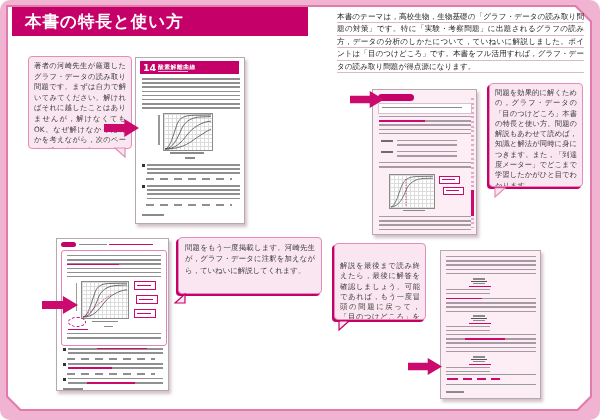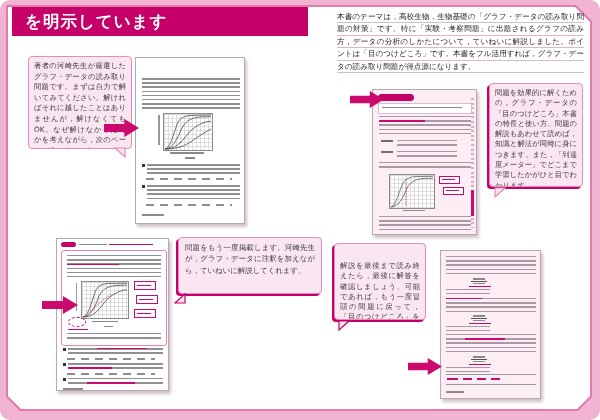--- a/index.html
+++ b/index.html
@@ -65,35 +65,40 @@
 </style>
 </head>
 <body>
 
 <div class="bg"></div>
 <div class="card">
   <div class="card-inner"></div>
 </div>
 
 <div class="banner">
-  <span>を明示しています</span>
+  <span>本書の特長と使い方</span>
 </div>
 
 <div class="intro">本書のテーマは，高校生物，生物基礎の「グラフ・データの読み取り問題の対策」です。特に「実験・考察問題」に出題されるグラフの読み方，データの分析のしかたについて，ていねいに解説しました。ポイントは「目のつけどころ」です。本書をフル活用すれば，グラフ・データの読み取り問題が得点源になります。</div>
 
 <div class="bubble" style="left:28px;top:56px;width:104px;height:93px;padding:4px 5px;font-size:7.3px;line-height:10.6px;">
   <span class="btext">著者の河崎先生が厳選したグラフ・データの読み取り問題です。まずは自力で解いてみてください。解ければそれに越したことはありませんが，解けなくてもOK。なぜ解けなかったのかを考えながら，次のページに進みましょう。</span>
 </div>
 <svg class="tail" style="left:114px;top:147px;" viewBox="0 0 12 11">
   <polygon points="1,1 11,1 11,10" fill="#fae6f0" stroke="#e58cb8" stroke-width="1.2"></polygon>
 </svg>
 
 <div class="arrow" style="left:104px;top:119px;width:35px;height:18px;z-index:5;"></div>
 
 <div class="page" style="left:135px;top:57px;width:110px;height:167px;">
+  <div class="p1banner">
+    <span class="p1num">14</span>
+    <span class="p1title">酸素解離曲線</span>
+    <div class="gbar" style="left:18px;top:10px;width:30px;height:1px;background:rgba(255,255,255,.75);"></div>
+  </div>
   <div class="tl" style="left:6px;top:20px;width:98px;height:32px;"></div>
   <div class="gbar" style="left:22px;top:57px;width:1.5px;height:30px;background:#999;"></div>
   <div class="plot" style="left:27px;top:55px;width:48px;height:36px;">
     <svg viewBox="0 0 48 36" preserveAspectRatio="none">
       <g fill="none" stroke="#4a4a4a" stroke-width="0.8">
         <path d="M1,35 C7,34 10,17 14,8 C17,2.5 23,1.5 30,1.3 L47,1"></path>
         <path d="M1,35 C9,34.5 13,25 18,14 C22,6 29,3.5 36,3 L47,2.6"></path>
         <path d="M1,35 C11,35 17,29 23,21 C29,13 38,8.5 44,7.5 L47,7.2"></path>
         <path d="M1,35 C13,35 21,32 28,27 C35,22 43,17 47,15"></path>
       </g>

